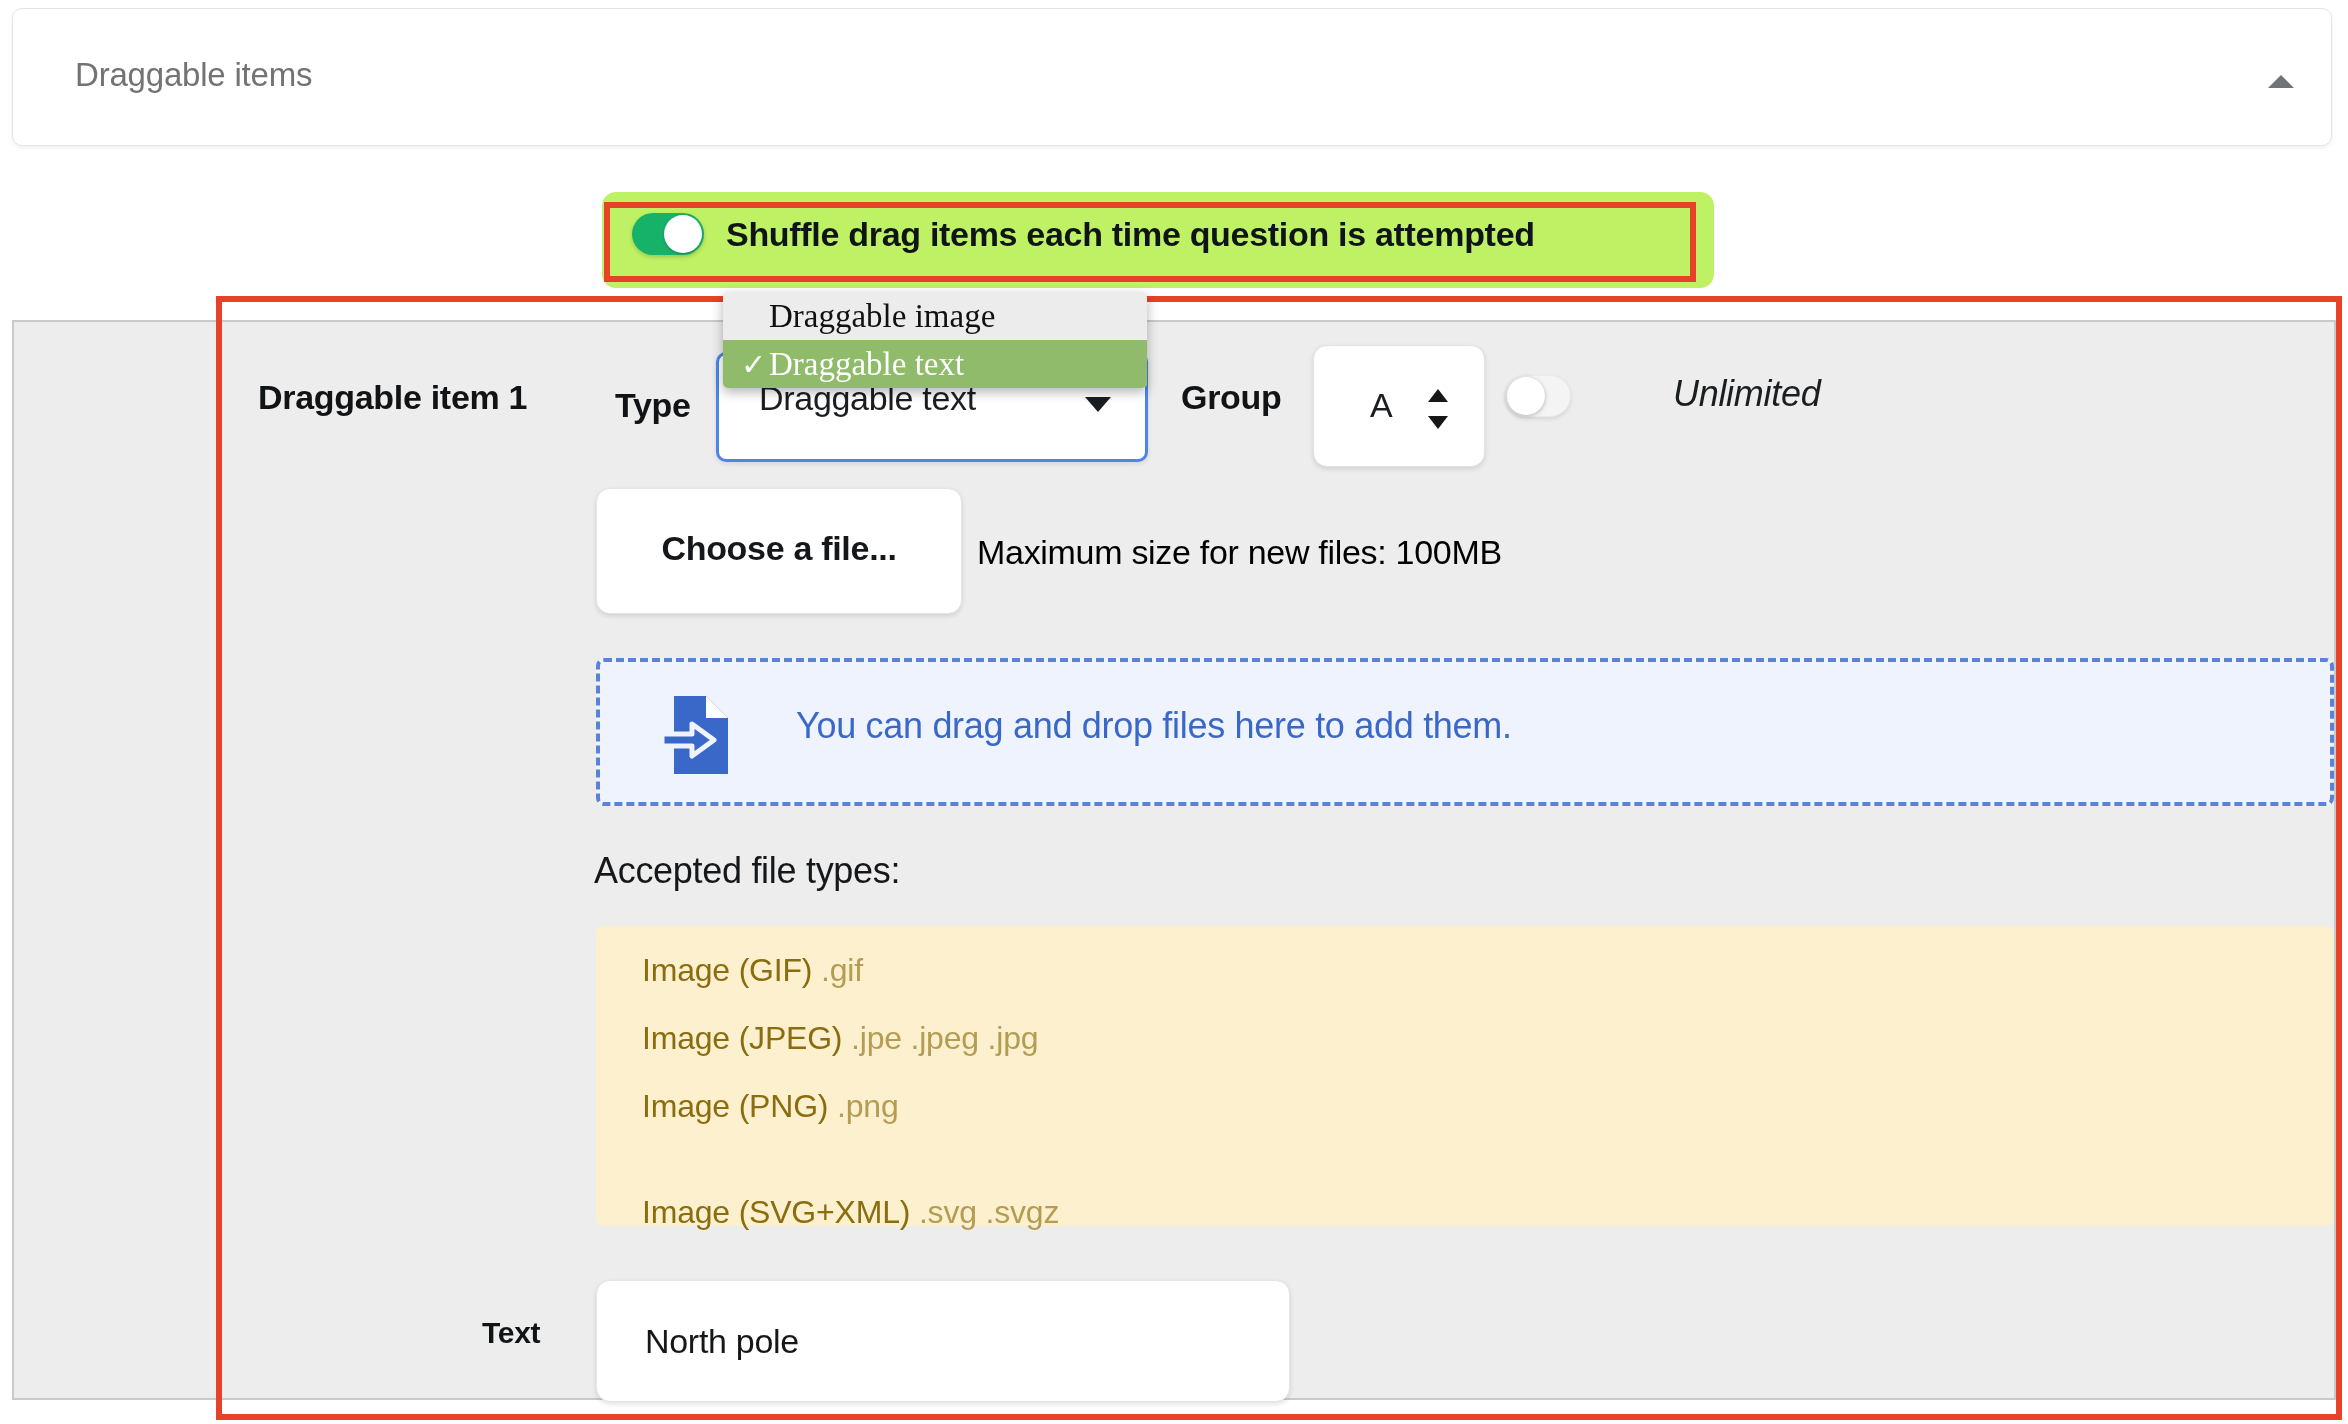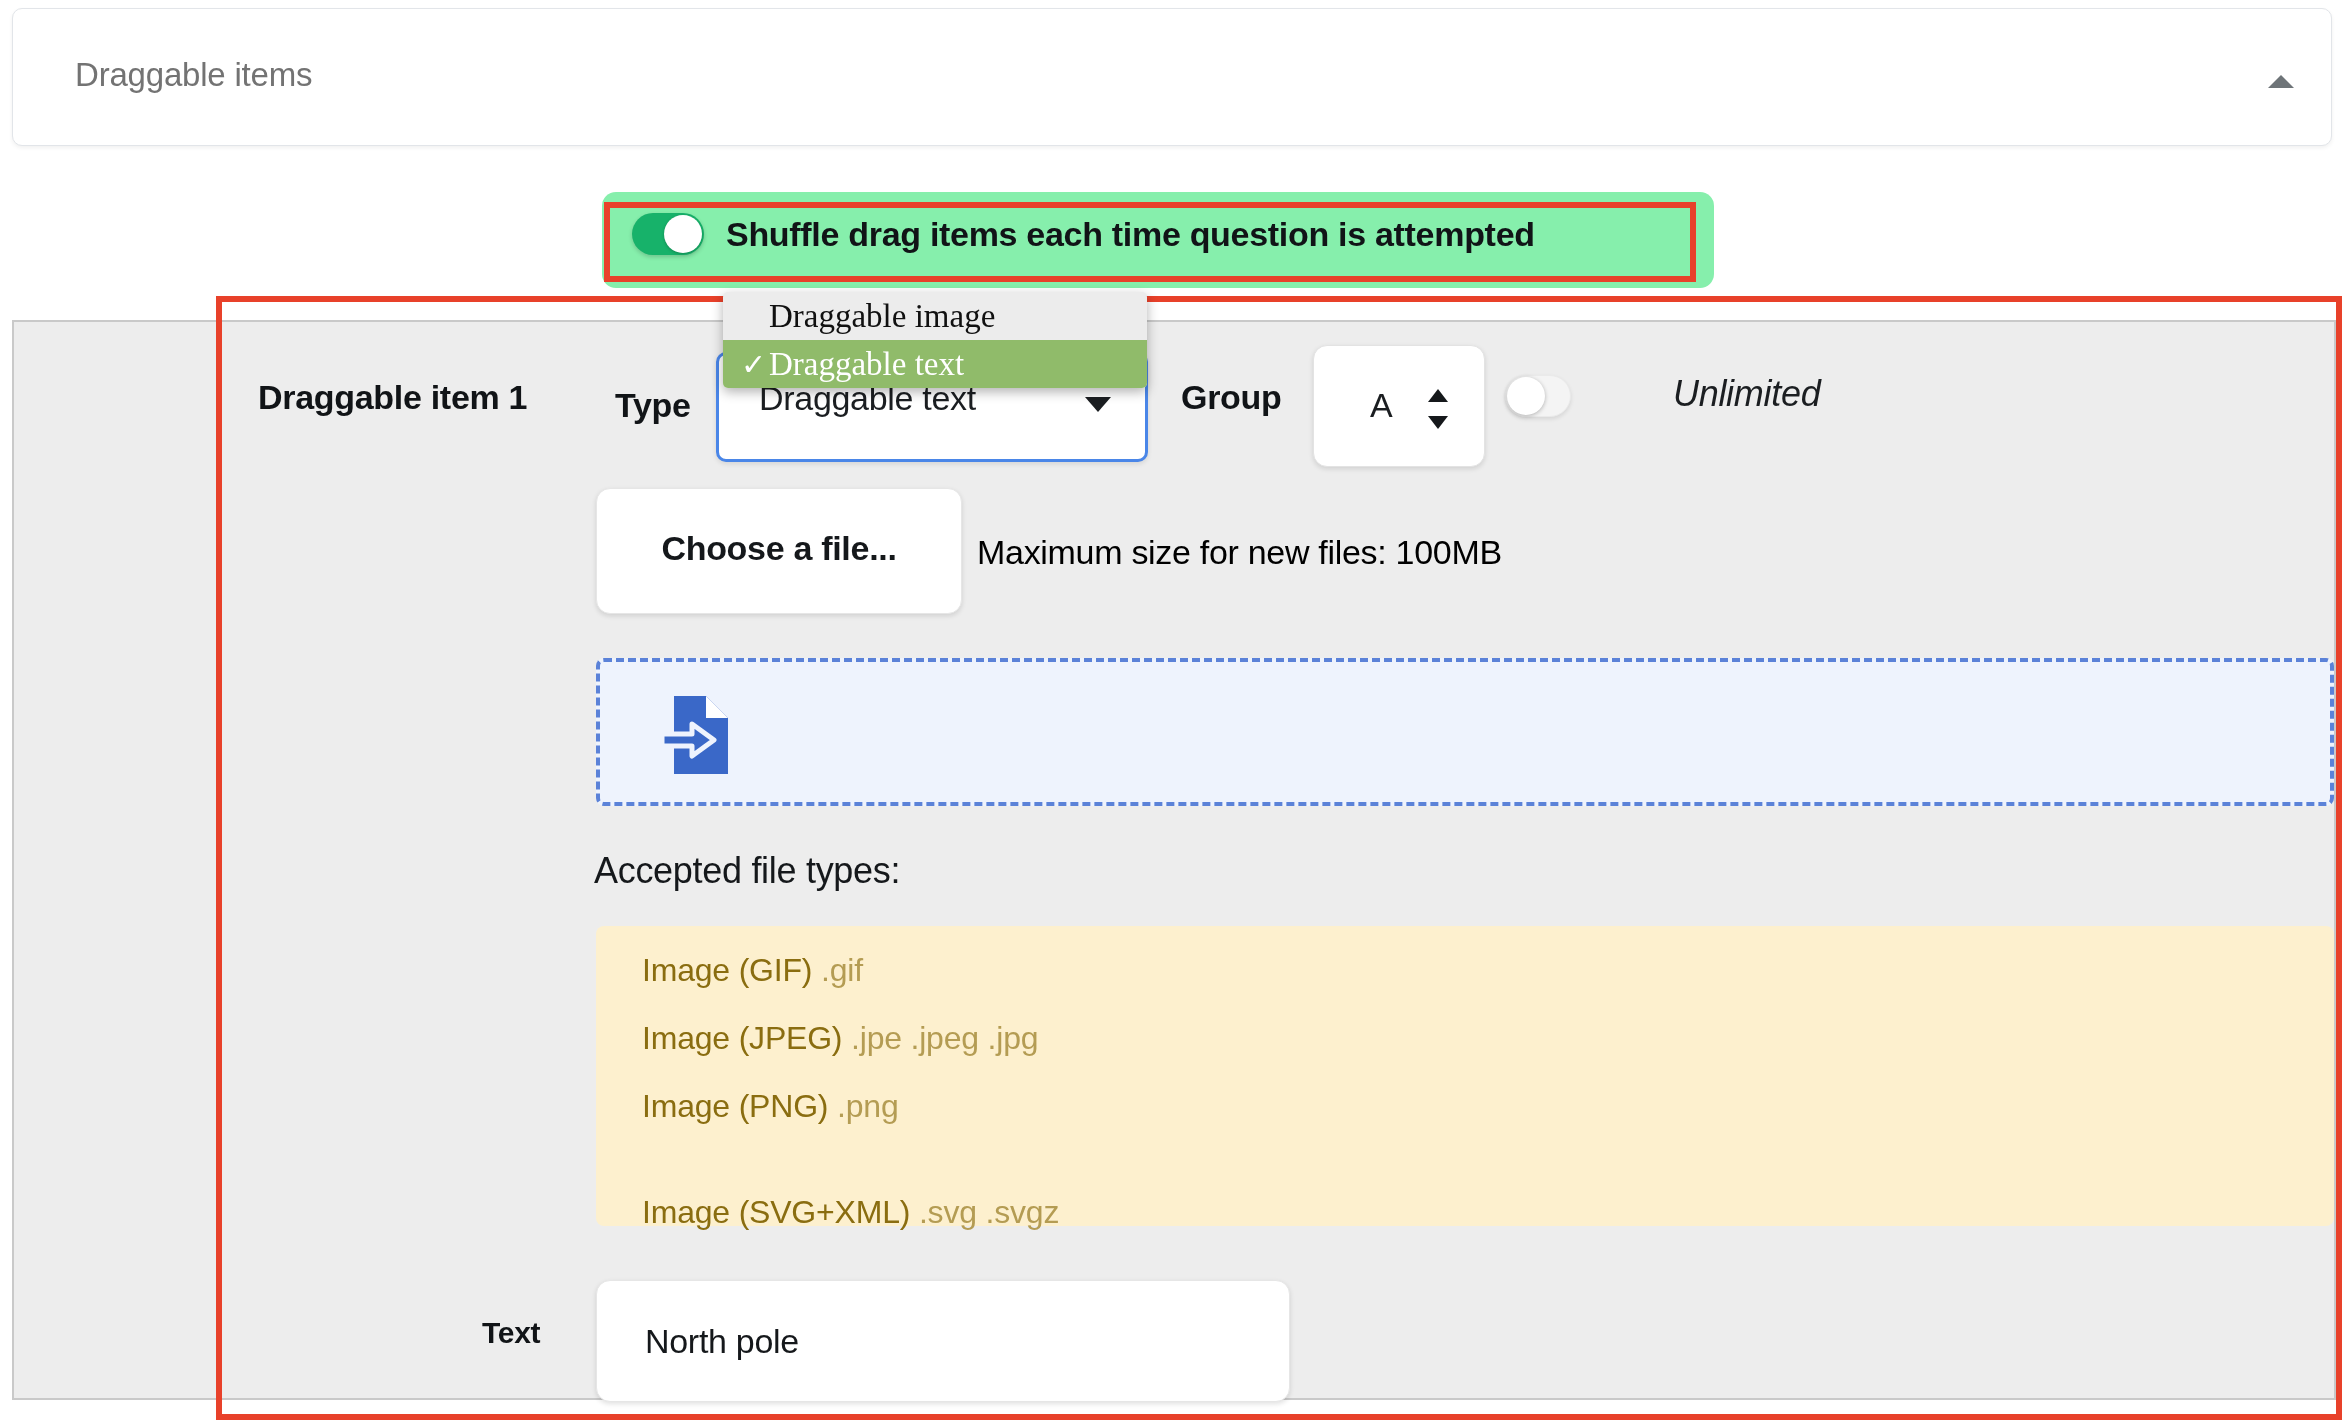--- a/index.html
+++ b/index.html
@@ -64,21 +64,21 @@
     top: 192px;
     width: 1122px;
     height: 102px;
   }
   .shuffle-inner {
     position: absolute;
     left: 10px;
     top: 0px;
     width: 1112px;
     height: 96px;
-    background: #86efac;
+    background: #bef264;
     border-radius: 14px;
     box-sizing: border-box;
   }
   .shuffle-redbox {
     position: absolute;
     left: 12px;
     top: 10px;
     width: 1092px;
     height: 80px;
     border: 6px solid #e8412a;
@@ -499,20 +499,21 @@
 <div class="maxsize-text">Maximum size for new files: 100MB</div>
 
 <div class="dropzone">
   <div class="dropzone-icon">
     <svg width="78" height="84" viewBox="0 0 78 84" xmlns="http://www.w3.org/2000/svg">
       <path d="M16 2 H48 L70 24 V80 H16 Z" fill="#3a68c8"></path>
       <path d="M48 2 L70 24 H48 Z" fill="#ffffff"></path>
       <path d="M4 40 H34 V30 L56 46 L34 62 V52 H4 Z" fill="#3a68c8" stroke="#eef3fd" stroke-width="5" stroke-linejoin="round"></path>
     </svg>
   </div>
+  <div class="dropzone-text">You can drag and drop files here to add them.</div>
 </div>
 
 <div class="accepted-heading">Accepted file types:</div>
 <div class="types-box">
   <div class="type-row r0">
     <span>Image (GIF)</span>
     <span class="ext">.gif</span>
   </div>
   <div class="type-row r1">
     <span>Image (JPEG)</span>

